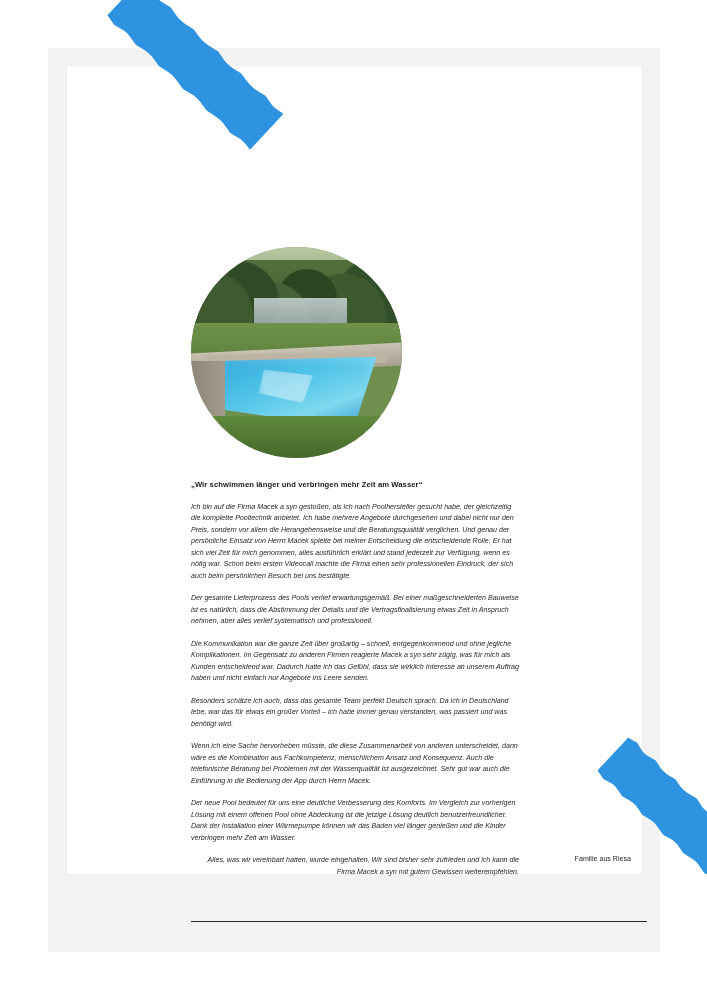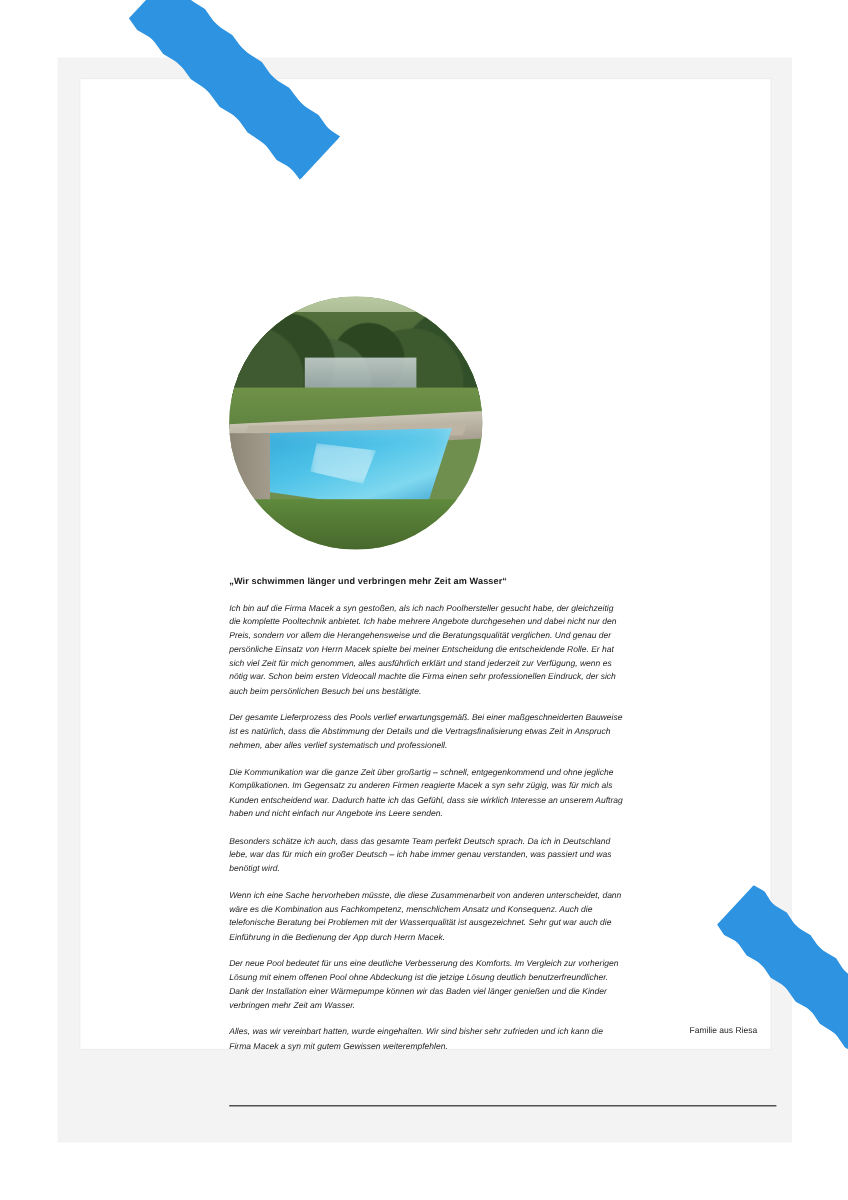--- a/index.html
+++ b/index.html
@@ -151,21 +151,21 @@
     letter-spacing: .1px;
   }
   .para {
     font-size: 7.1px;
     line-height: 1.62;
     color: #1f1f1f;
     margin: 0 0 11px 0;
     text-align: left;
     font-style: italic;
   }
-  .para:last-of-type { margin-bottom: 0; }
+  .para:last-of-type { margin-bottom: 0; text-align: right; }
 
   
   .sig-area {
     position: absolute;
     left: 330px; top: 728px;
     width: 250px;
   }
   .signature {
     font-family: "DejaVu Serif", serif;
     font-style: italic;
@@ -223,21 +223,21 @@
         <div class="ph-wall"></div>
         <div class="ph-lawn-bottom"></div>
       </div>
     </div>
 
     <div class="content">
       <div class="headline">„Wir schwimmen länger und verbringen mehr Zeit am Wasser“</div>
       <p class="para">Ich bin auf die Firma Macek a syn gestoßen, als ich nach Poolhersteller gesucht habe, der gleichzeitig die komplette Pooltechnik anbietet. Ich habe mehrere Angebote durchgesehen und dabei nicht nur den Preis, sondern vor allem die Herangehensweise und die Beratungsqualität verglichen. Und genau der persönliche Einsatz von Herrn Macek spielte bei meiner Entscheidung die entscheidende Rolle. Er hat sich viel Zeit für mich genommen, alles ausführlich erklärt und stand jederzeit zur Verfügung, wenn es nötig war. Schon beim ersten Videocall machte die Firma einen sehr professionellen Eindruck, der sich auch beim persönlichen Besuch bei uns bestätigte.</p>
       <p class="para">Der gesamte Lieferprozess des Pools verlief erwartungsgemäß. Bei einer maßgeschneiderten Bauweise ist es natürlich, dass die Abstimmung der Details und die Vertragsfinalisierung etwas Zeit in Anspruch nehmen, aber alles verlief systematisch und professionell.</p>
       <p class="para">Die Kommunikation war die ganze Zeit über großartig – schnell, entgegenkommend und ohne jegliche Komplikationen. Im Gegensatz zu anderen Firmen reagierte Macek a syn sehr zügig, was für mich als Kunden entscheidend war. Dadurch hatte ich das Gefühl, dass sie wirklich Interesse an unserem Auftrag haben und nicht einfach nur Angebote ins Leere senden.</p>
-      <p class="para">Besonders schätze ich auch, dass das gesamte Team perfekt Deutsch sprach. Da ich in Deutschland lebe, war das für mich ein großer Deutsch – ich habe immer genau verstanden, was passiert und was benötigt wird.</p>
+      <p class="para">Besonders schätze ich auch, dass das gesamte Team perfekt Deutsch sprach. Da ich in Deutschland lebe, war das für etwas ein großer Vorteil – ich habe immer genau verstanden, was passiert und was benötigt wird.</p>
       <p class="para">Wenn ich eine Sache hervorheben müsste, die diese Zusammenarbeit von anderen unterscheidet, dann wäre es die Kombination aus Fachkompetenz, menschlichem Ansatz und Konsequenz. Auch die telefonische Beratung bei Problemen mit der Wasserqualität ist ausgezeichnet. Sehr gut war auch die Einführung in die Bedienung der App durch Herrn Macek.</p>
       <p class="para">Der neue Pool bedeutet für uns eine deutliche Verbesserung des Komforts. Im Vergleich zur vorherigen Lösung mit einem offenen Pool ohne Abdeckung ist die jetzige Lösung deutlich benutzerfreundlicher. Dank der Installation einer Wärmepumpe können wir das Baden viel länger genießen und die Kinder verbringen mehr Zeit am Wasser.</p>
       <p class="para">Alles, was wir vereinbart hatten, wurde eingehalten. Wir sind bisher sehr zufrieden und ich kann die Firma Macek a syn mit gutem Gewissen weiterempfehlen.</p>
     </div>
 
 
     <div class="family">Familie aus Riesa</div>
 
     <div class="bottom-rule"></div>
   </div>

